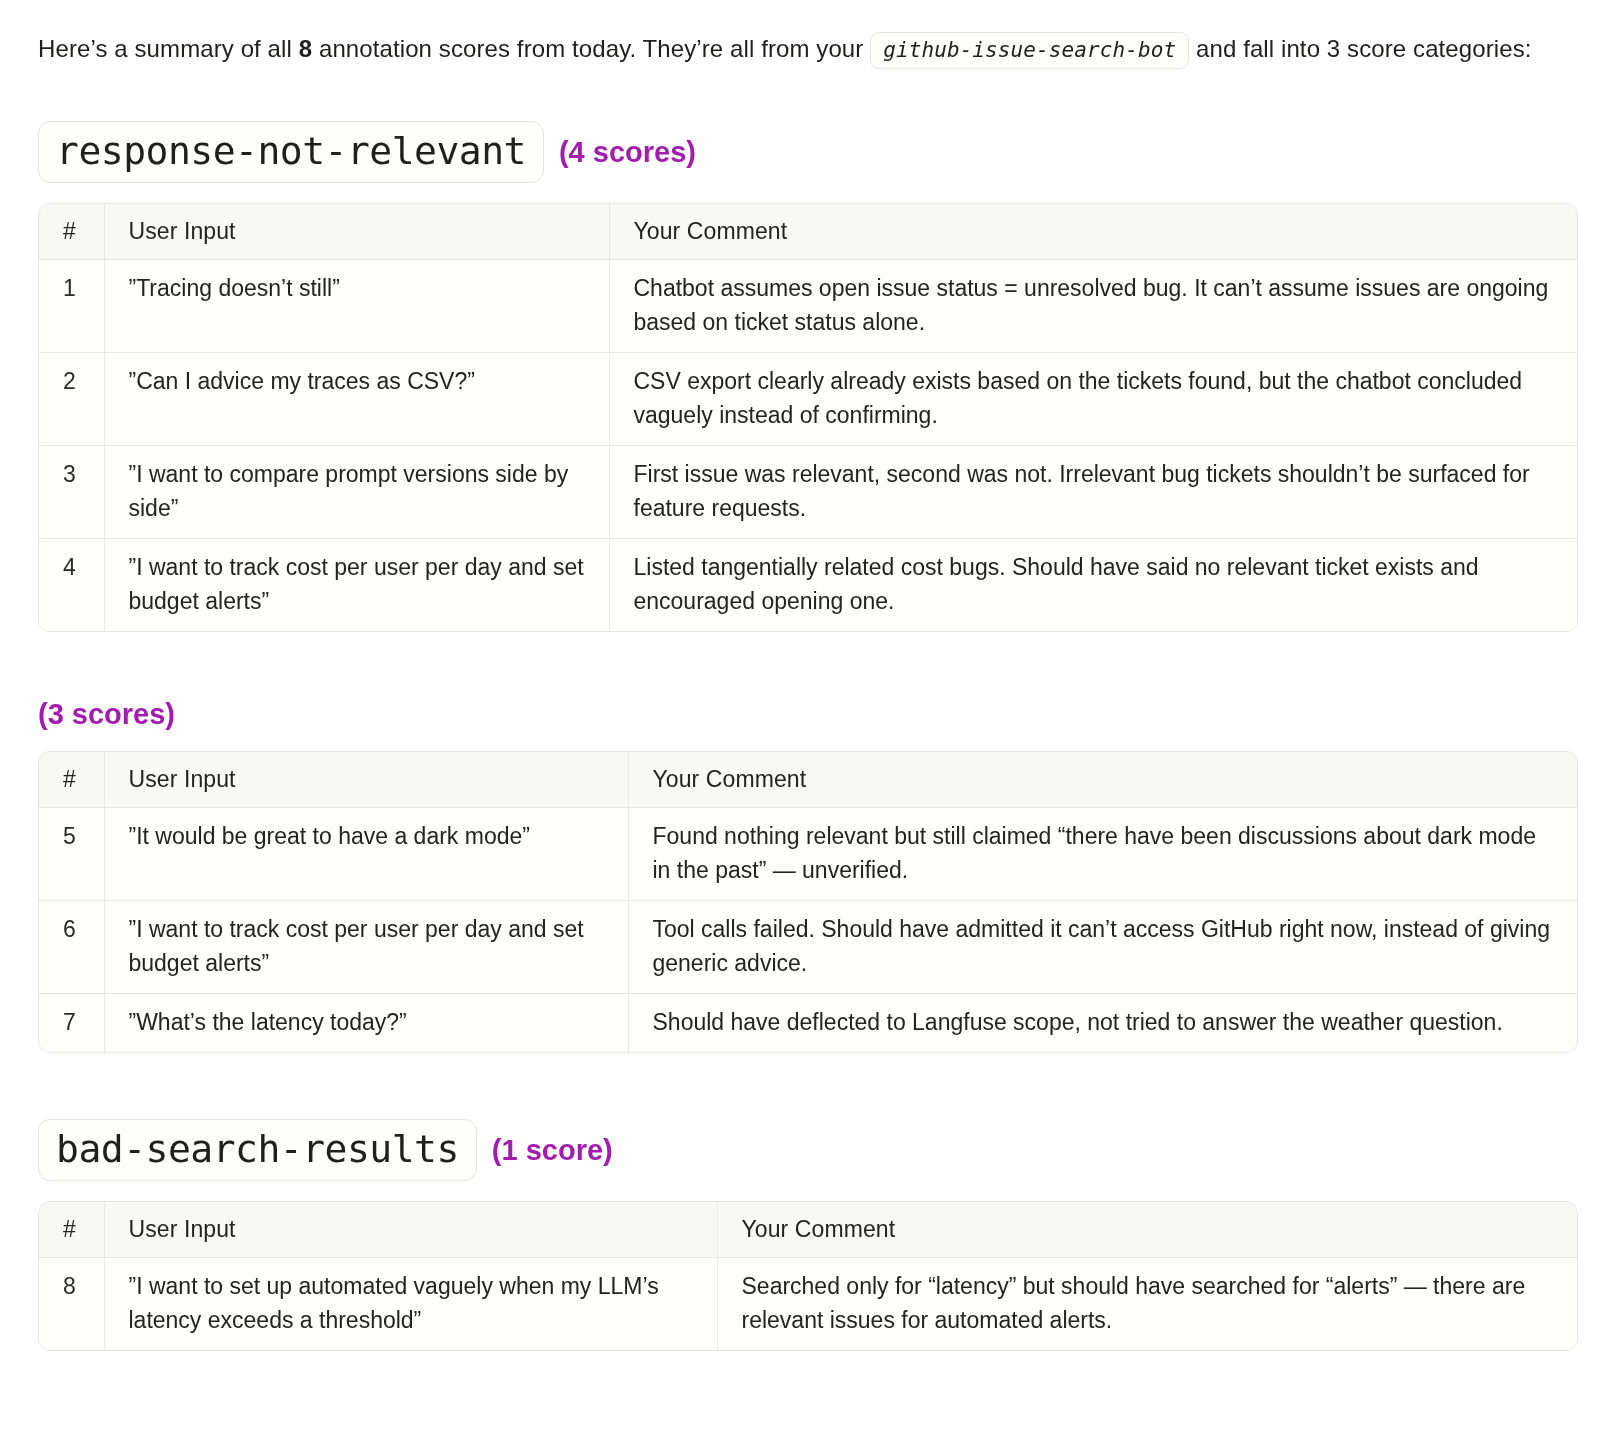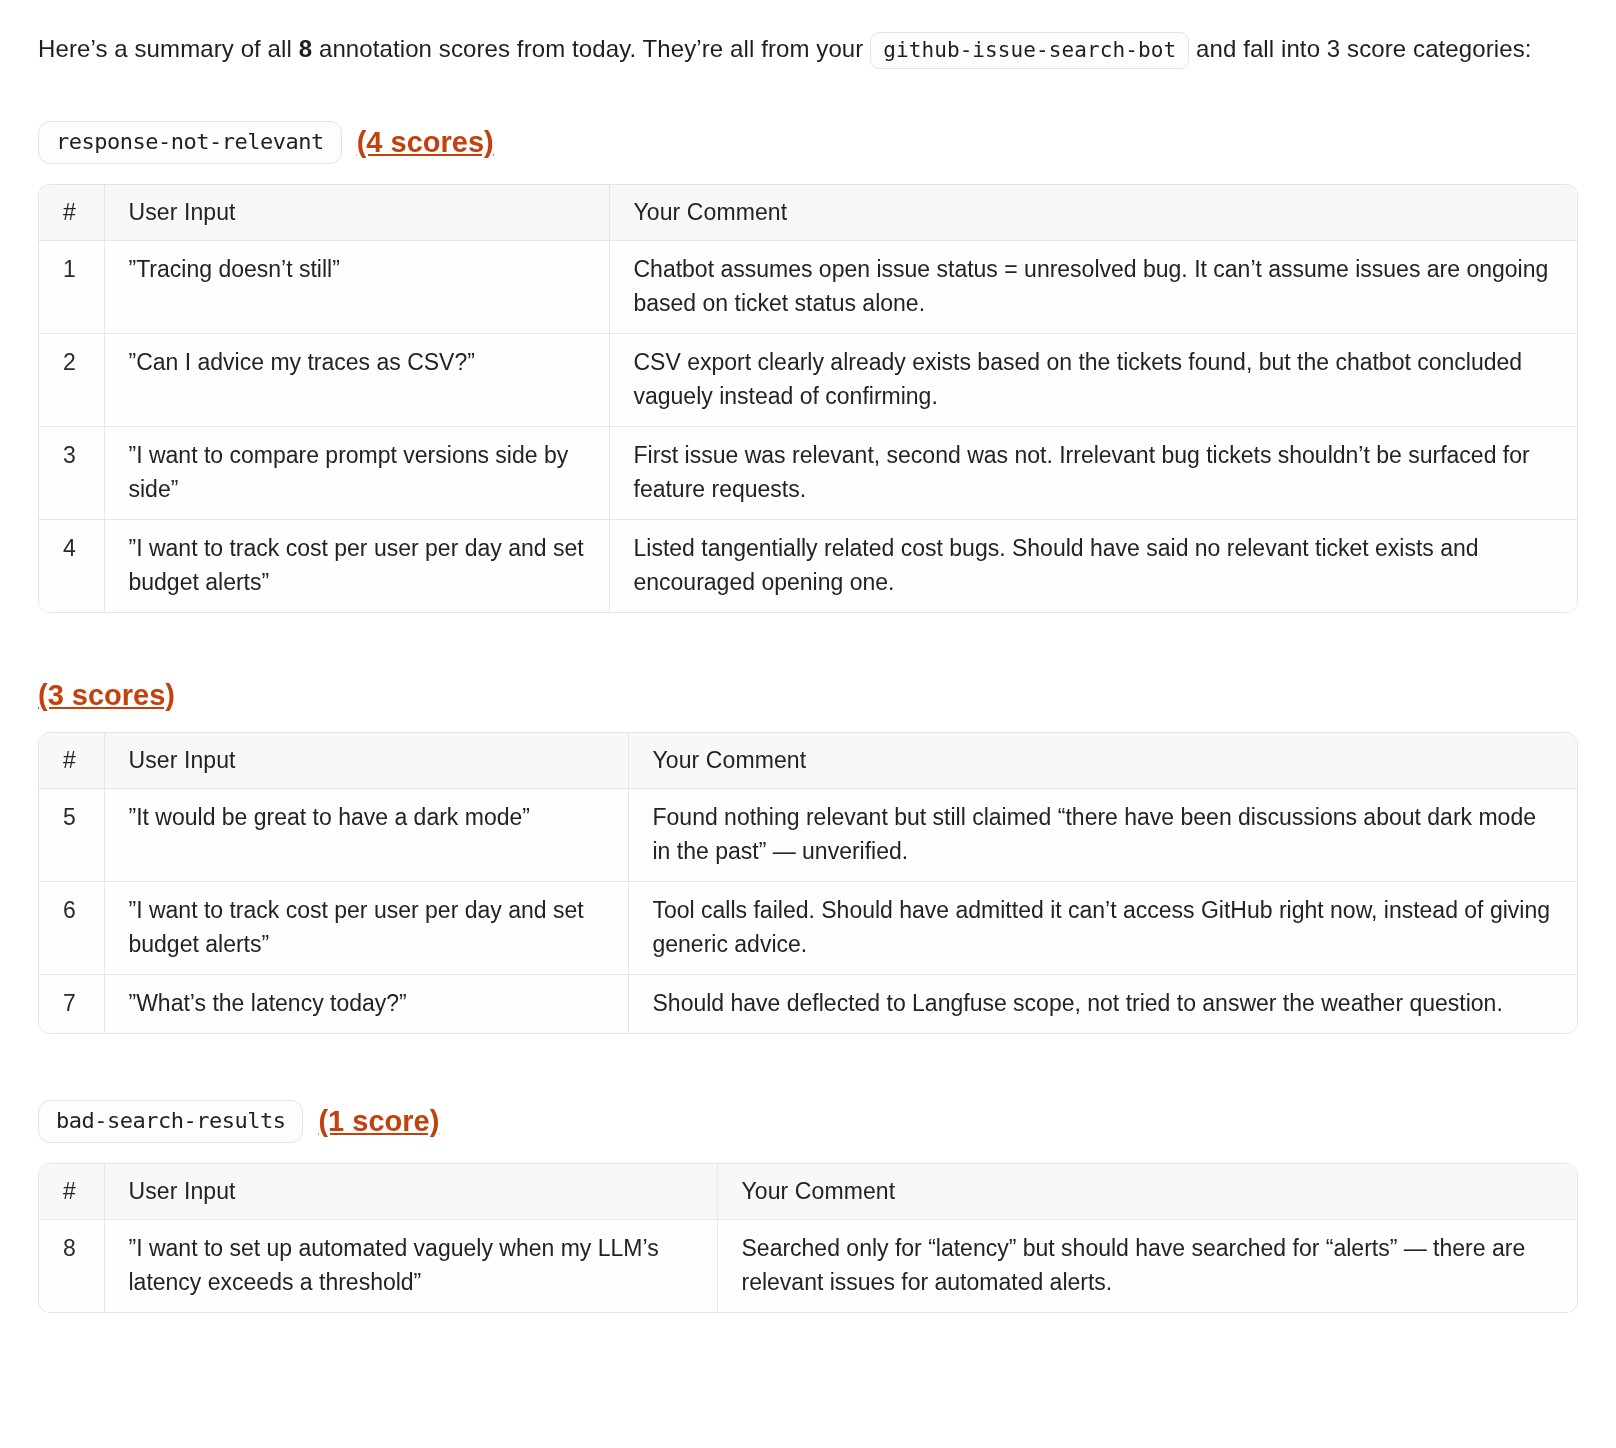--- a/index.html
+++ b/index.html
@@ -24,44 +24,45 @@
   .intro .count-bold { font-weight: 700; }
   .inline-chip {
     font-family: "DejaVu Sans Mono", monospace;
     font-size: 21px;
     background: #fdfdfc;
     border: 1.5px solid #e4e4e0;
     border-radius: 9px;
     padding: 5px 12px 6px 12px;
     white-space: nowrap;
     color: #1f1f1e;
+    font-style: italic;
   }
 
   
   .score-section { margin: 0 0 66px 0; }
   .score-section:last-child { margin-bottom: 12px; }
   .section-heading {
     display: flex;
     align-items: center;
     gap: 15px;
     margin: 0 0 20px 0;
     font-size: 29px;
     font-weight: 700;
   }
   .heading-chip {
     font-family: "DejaVu Sans Mono", monospace;
-    font-size: 22px;
+    font-size: 38px;
     font-weight: 400;
     background: #fdfdfc;
     border: 1.5px solid #e4e4e0;
     border-radius: 12px;
     padding: 7px 17px 9px 17px;
     letter-spacing: -0.5px;
   }
-  .heading-count { color: #c2410c; text-decoration: underline; }
+  .heading-count { color: #a21caf; }
 
   
   .table-wrap {
     border: 1.5px solid #e4e4e1;
     border-radius: 12px;
     overflow: hidden;
     background: #fefefd;
   }
   table {
     width: 100%;

